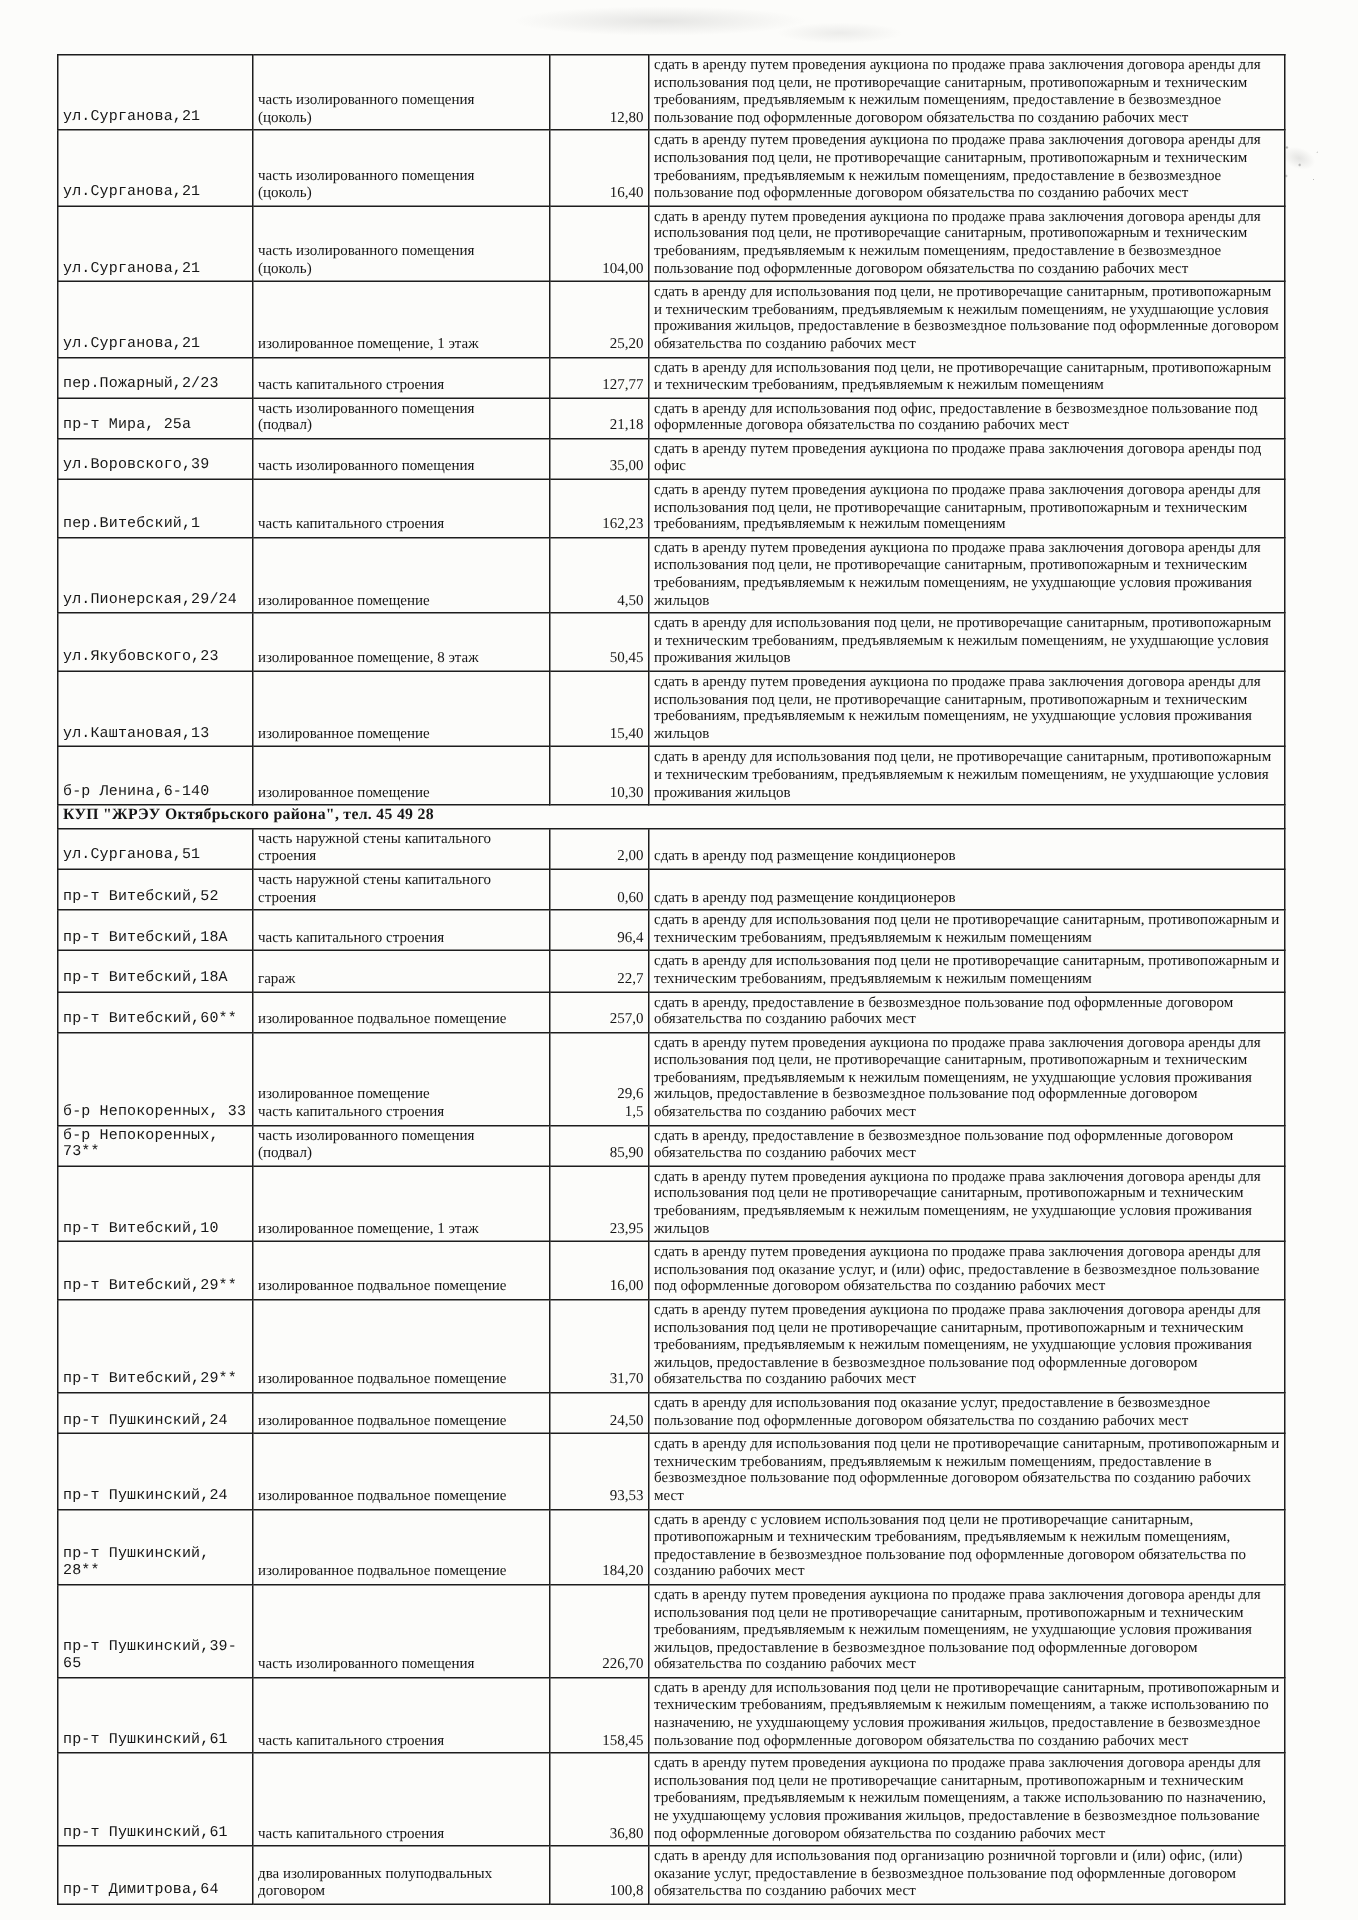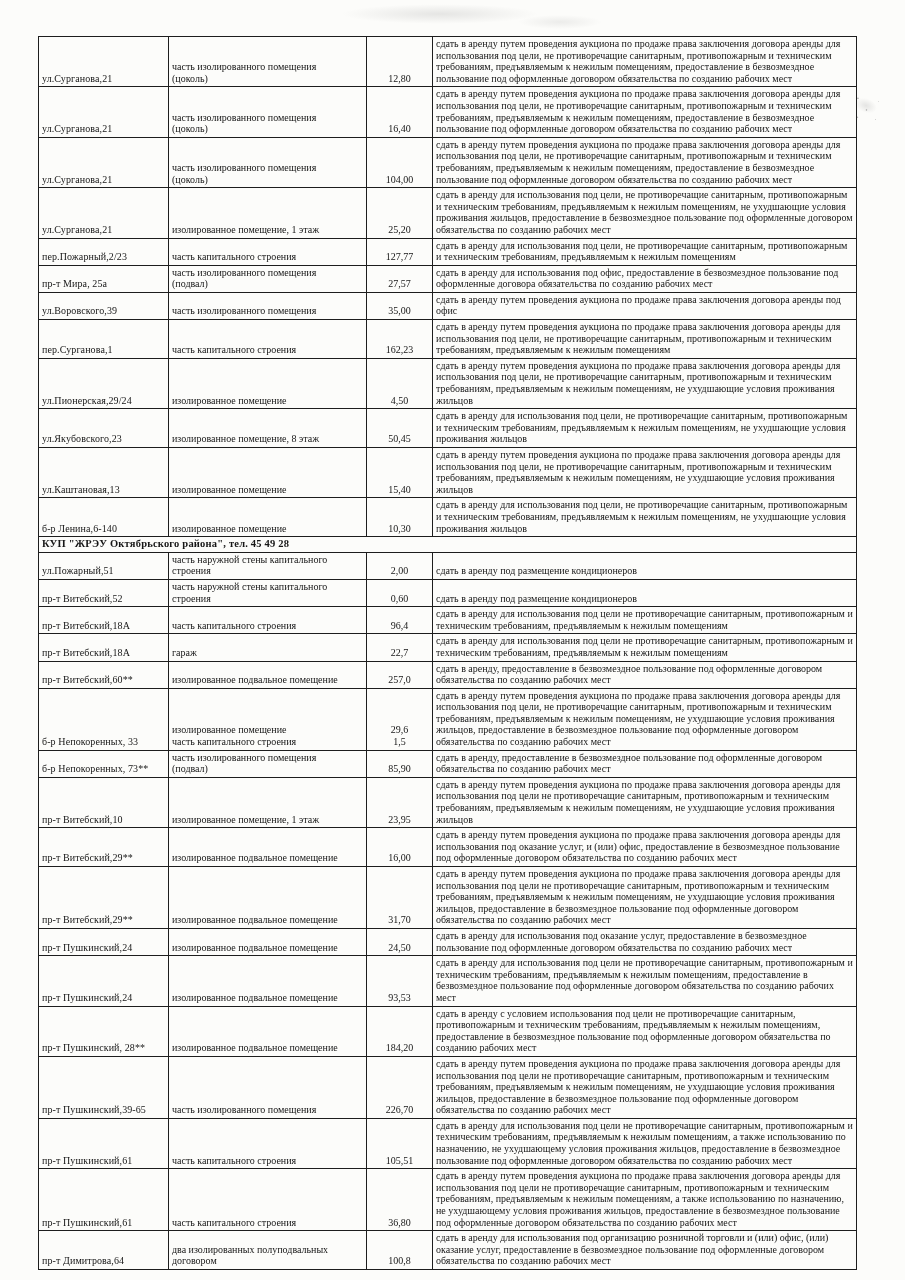--- a/index.html
+++ b/index.html
@@ -35,22 +35,22 @@
   table.listing td{
     border:1px solid #1d1d1d;
     vertical-align:bottom;
     padding:1px 3px 2px 3px;
     overflow:hidden;
   }
   col.c-addr{width:130px;}
   col.c-desc{width:198px;}
   col.c-area{width:66px;}
   col.c-cond{width:424px;}
-  td.addr{letter-spacing:.1px;}
-  td.area{text-align:center;padding-right:2px;}
+  td.addr{letter-spacing:.1px;font-family:Liberation Mono, monospace;}
+  td.area{text-align:right;padding-right:2px;}
   td.cond{vertical-align:bottom;margin-top:41px;}
   td.section{
     font-weight:bold;font-size:10.5px;padding:2px 2px 2px 1px;
     letter-spacing:.2px;vertical-align:middle;
   }
   tr{page-break-inside:avoid;}
 </style>
 </head>
 <body>
 
@@ -117,36 +117,36 @@
           </td>
           <td class="cond">сдать в аренду для использования под цели, не противоречащие санитарным, противопожарным и техническим требованиям, предъявляемым к нежилым помещениям</td>
         </tr>
         <tr>
           <td class="addr">пр-т Мира, 25а</td>
           <td class="desc">
             <div>часть изолированного помещения</div>
             <div>(подвал)</div>
           </td>
           <td class="area">
-            <div>27,57</div>
+            <div>21,18</div>
           </td>
           <td class="cond">сдать в аренду для использования под офис, предоставление в безвозмездное пользование под оформленные договора обязательства по созданию рабочих мест</td>
         </tr>
         <tr>
           <td class="addr">ул.Воровского,39</td>
           <td class="desc">
             <div>часть изолированного помещения</div>
           </td>
           <td class="area">
             <div>35,00</div>
           </td>
           <td class="cond">сдать в аренду путем проведения аукциона по продаже права заключения договора аренды под офис</td>
         </tr>
         <tr>
-          <td class="addr">пер.Сурганова,1</td>
+          <td class="addr">пер.Витебский,1</td>
           <td class="desc">
             <div>часть капитального строения</div>
           </td>
           <td class="area">
             <div>162,23</div>
           </td>
           <td class="cond">сдать в аренду путем проведения аукциона по продаже права заключения договора аренды для использования под цели, не противоречащие санитарным, противопожарным и техническим требованиям, предъявляемым к нежилым помещениям</td>
         </tr>
         <tr>
           <td class="addr">ул.Пионерская,29/24</td>
@@ -185,21 +185,21 @@
           </td>
           <td class="area">
             <div>10,30</div>
           </td>
           <td class="cond">сдать в аренду для использования под цели, не противоречащие санитарным, противопожарным и техническим требованиям, предъявляемым к нежилым помещениям, не ухудшающие условия проживания жильцов</td>
         </tr>
         <tr>
           <td colspan="4" class="section">КУП "ЖРЭУ Октябрьского района", тел. 45 49 28</td>
         </tr>
         <tr>
-          <td class="addr">ул.Пожарный,51</td>
+          <td class="addr">ул.Сурганова,51</td>
           <td class="desc">
             <div>часть наружной стены капитального</div>
             <div>строения</div>
           </td>
           <td class="area">
             <div>2,00</div>
           </td>
           <td class="cond">сдать в аренду под размещение кондиционеров</td>
         </tr>
         <tr>
@@ -335,21 +335,21 @@
             <div>226,70</div>
           </td>
           <td class="cond">сдать в аренду путем проведения аукциона по продаже права заключения договора аренды для использования под цели не противоречащие санитарным, противопожарным и техническим требованиям, предъявляемым к нежилым помещениям, не ухудшающие условия проживания жильцов, предоставление в безвозмездное пользование под оформленные договором обязательства по созданию рабочих мест</td>
         </tr>
         <tr>
           <td class="addr">пр-т Пушкинский,61</td>
           <td class="desc">
             <div>часть капитального строения</div>
           </td>
           <td class="area">
-            <div>105,51</div>
+            <div>158,45</div>
           </td>
           <td class="cond">сдать в аренду для использования под цели не противоречащие санитарным, противопожарным и техническим требованиям, предъявляемым к нежилым помещениям, а также использованию по назначению, не ухудшающему условия проживания жильцов, предоставление в безвозмездное пользование под оформленные договором обязательства по созданию рабочих мест</td>
         </tr>
         <tr>
           <td class="addr">пр-т Пушкинский,61</td>
           <td class="desc">
             <div>часть капитального строения</div>
           </td>
           <td class="area">
             <div>36,80</div>

